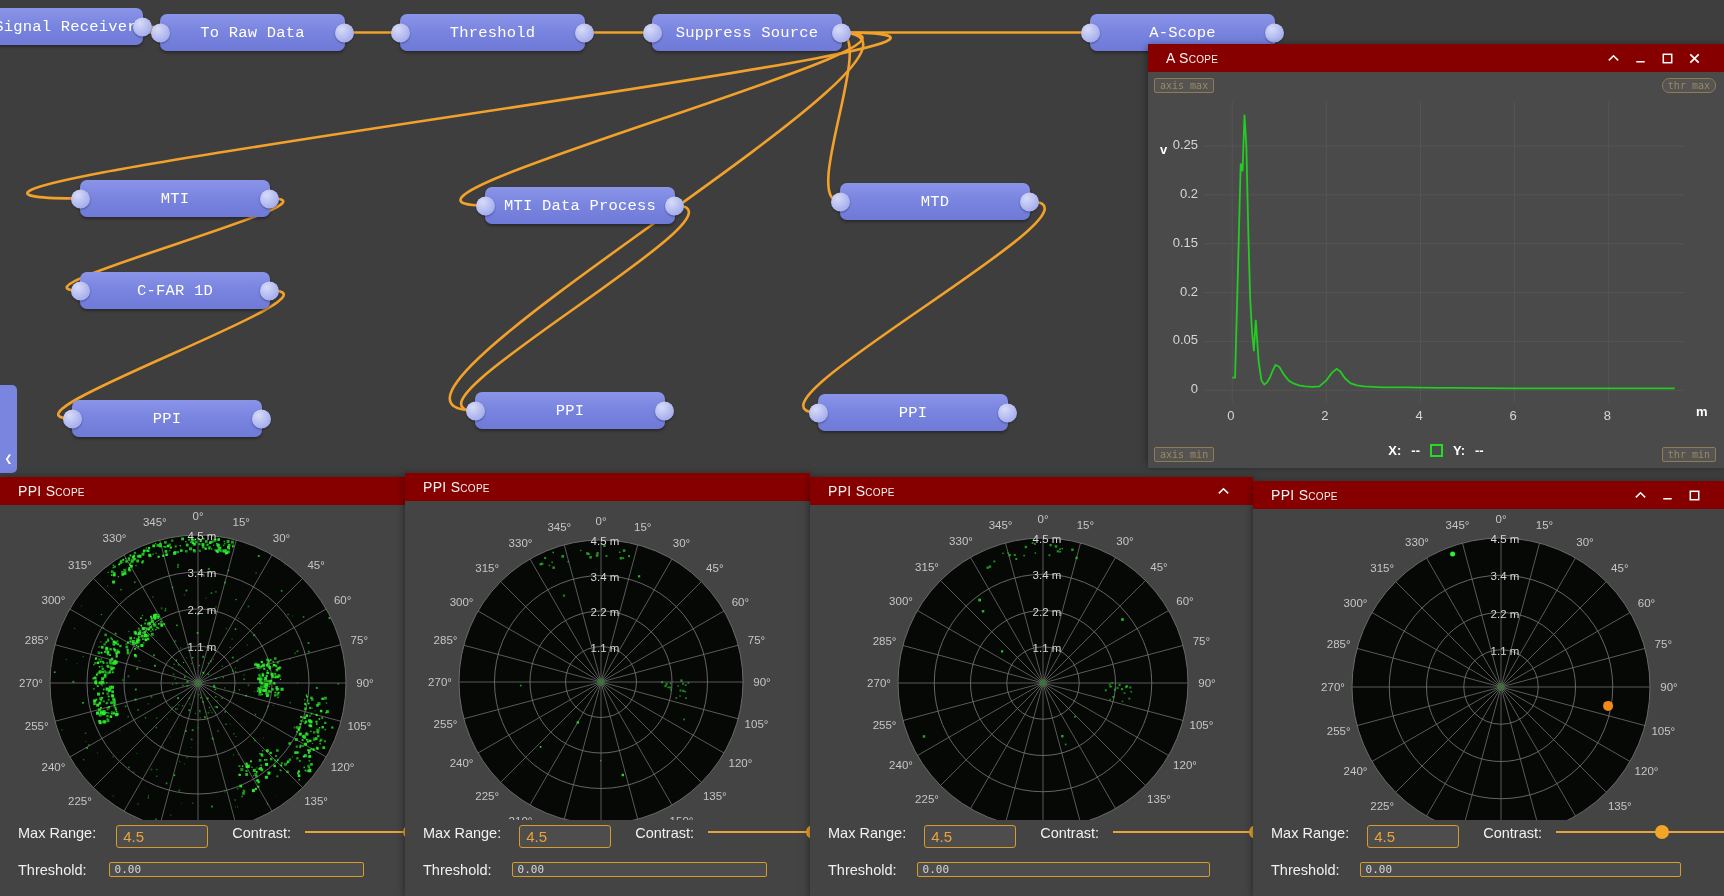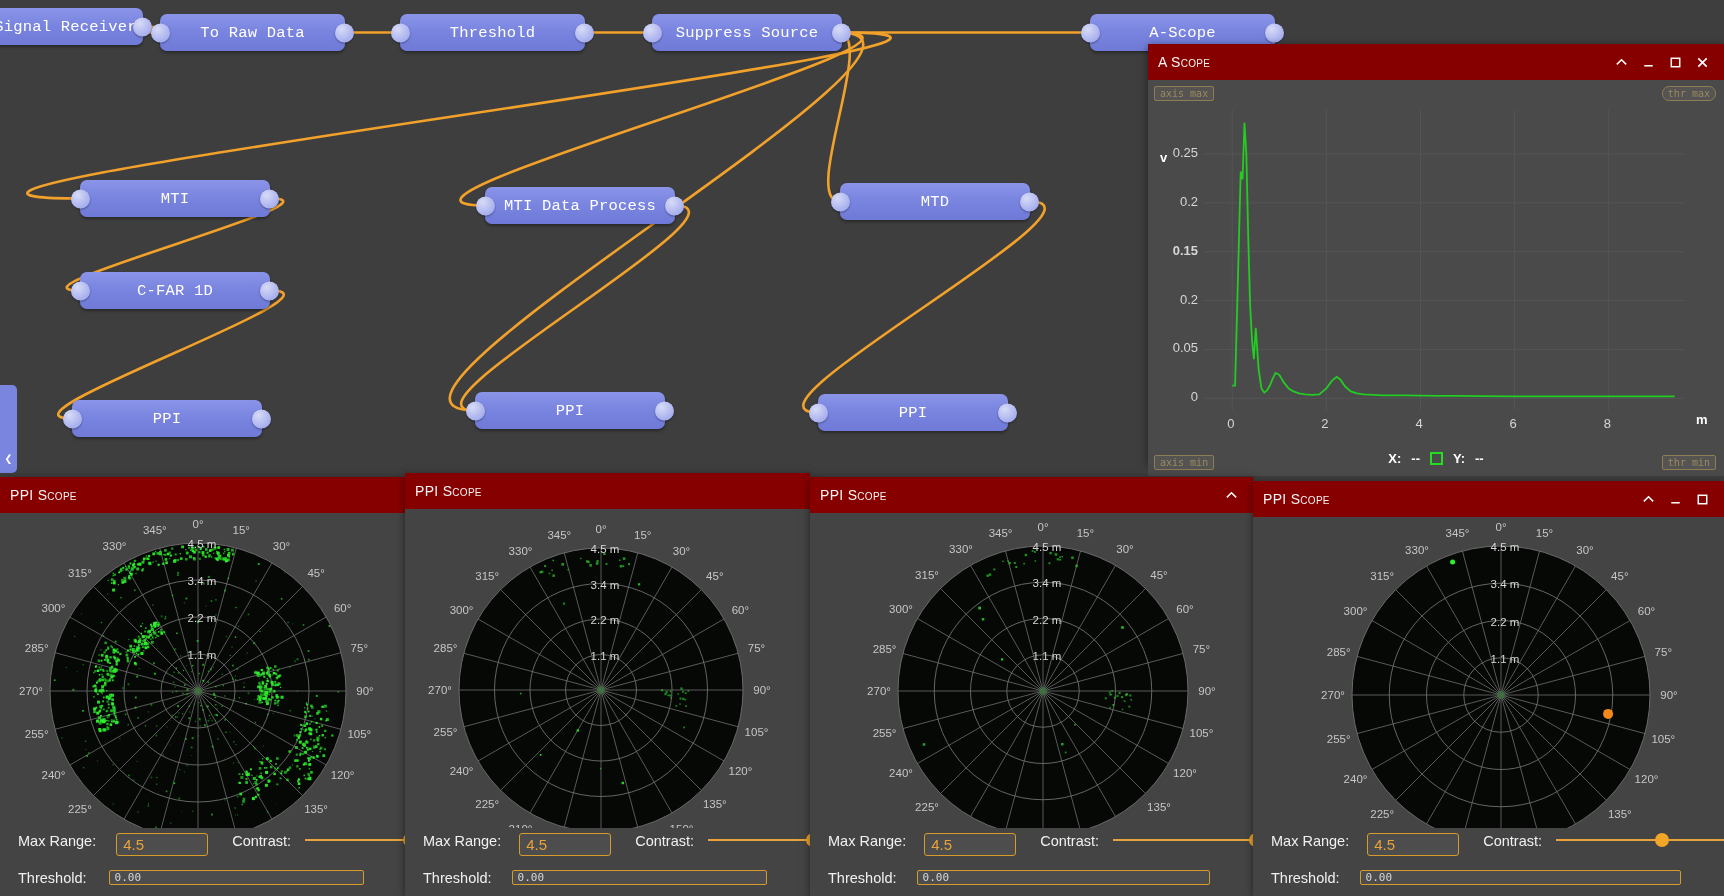--- a/index.html
+++ b/index.html
@@ -43,22 +43,22 @@
   #left-handle {
     position: absolute; left: 0; top: 385px; width: 17px; height: 88px;
     background: #7a85e0; border-radius: 0 5px 5px 0;
     display: flex; align-items: flex-end; justify-content: center;
     padding-bottom: 6px; color: #fff; font-size: 13px;
   }
 
   
   .win { position: absolute; background: #444444; box-shadow: 0 2px 8px rgba(0,0,0,.5); }
   .titlebar {
-    height: 36px; background: #870000;
-    display: flex; align-items: center; padding: 0 10px;
+    height: 28px; background: #870000;
+    display: flex; align-items: center; padding: 0 18px;
     color: #f3f3f3; font-size: 12.5px;
     font-variant: small-caps; letter-spacing: .3px;
     position: relative;
     justify-content: flex-end;
   }
   .titlebar .tb-title { font-size: 14px; font-weight: 400; font-variant: small-caps; }
   .tb-ctrls { margin-left: auto; display: flex; align-items: center; gap: 11px; padding-right: 4px; }
   .tb-btn { width: 16px; height: 16px; display: flex; align-items: center; justify-content: center; color: #fff; }
   .tb-btn svg { display: block; }
 
@@ -239,21 +239,21 @@
             <line y1="141.69381107491856" y2="141.69381107491856" x1="0" x2="480" stroke="#555" stroke-width="1"></line>
             <line y1="92.83387622149834" y2="92.83387622149834" x1="0" x2="480" stroke="#555" stroke-width="1"></line>
             <line y1="43.97394136807816" y2="43.97394136807816" x1="0" x2="480" stroke="#555" stroke-width="1"></line>
             <path d="M 28.24 275.57 L 31.06 275.57 L 33.88 171.01 L 36.71 61.56 L 38.59 69.38 L 40.47 12.70 L 42.35 43.97 L 44.24 127.04 L 46.12 195.44 L 48.00 229.64 L 49.88 249.19 L 51.76 217.92 L 54.59 258.96 L 57.41 278.50 L 60.24 282.41 L 63.06 280.46 L 65.88 275.57 L 68.71 268.73 L 71.53 262.87 L 75.29 264.82 L 80.00 272.64 L 84.71 278.50 L 89.41 281.43 L 95.06 283.39 L 101.18 284.36 L 108.24 284.85 L 115.29 284.36 L 122.35 278.50 L 128.00 270.68 L 132.71 266.78 L 136.47 269.71 L 141.18 276.55 L 146.82 281.43 L 152.94 283.39 L 160.00 284.36 L 169.41 284.85 L 178.82 285.34 L 190.59 285.34 L 202.35 285.34 L 216.47 285.54 L 235.29 285.83 L 254.12 285.83 L 277.65 286.12 L 305.88 286.32 L 334.12 286.32 L 367.06 286.32 L 404.71 286.32 L 442.35 286.32 L 470.59 286.32" stroke="#22cc22" stroke-width="1.8" fill="none"></path>
           </svg>
       </div>
       <div id="ascope-axes">
           <div class="tick" style="right: 526px; top: 309.274px; text-align: right;">0</div>
           <div class="tick" style="right: 526px; top: 260.414px; text-align: right;">0.05</div>
           <div class="tick" style="right: 526px; top: 211.554px; text-align: right;">0.2</div>
-          <div class="tick" style="right: 526px; top: 162.694px; text-align: right; font-weight: bold;">0.15</div>
+          <div class="tick" style="right: 526px; top: 162.694px; text-align: right;">0.15</div>
           <div class="tick" style="right: 526px; top: 113.834px; text-align: right;">0.2</div>
           <div class="tick" style="right: 526px; top: 64.9739px; text-align: right;">0.25</div>
           <div class="tick" style="left: 79.2353px; top: 336px;">0</div>
           <div class="tick" style="left: 173.353px; top: 336px;">2</div>
           <div class="tick" style="left: 267.471px; top: 336px;">4</div>
           <div class="tick" style="left: 361.588px; top: 336px;">6</div>
           <div class="tick" style="left: 455.706px; top: 336px;">8</div>
           <div class="unit" style="left: 12px; top: 69.9739px;">v</div>
           <div class="unit" style="left: 548px; top: 332px;">m</div>
         </div>

